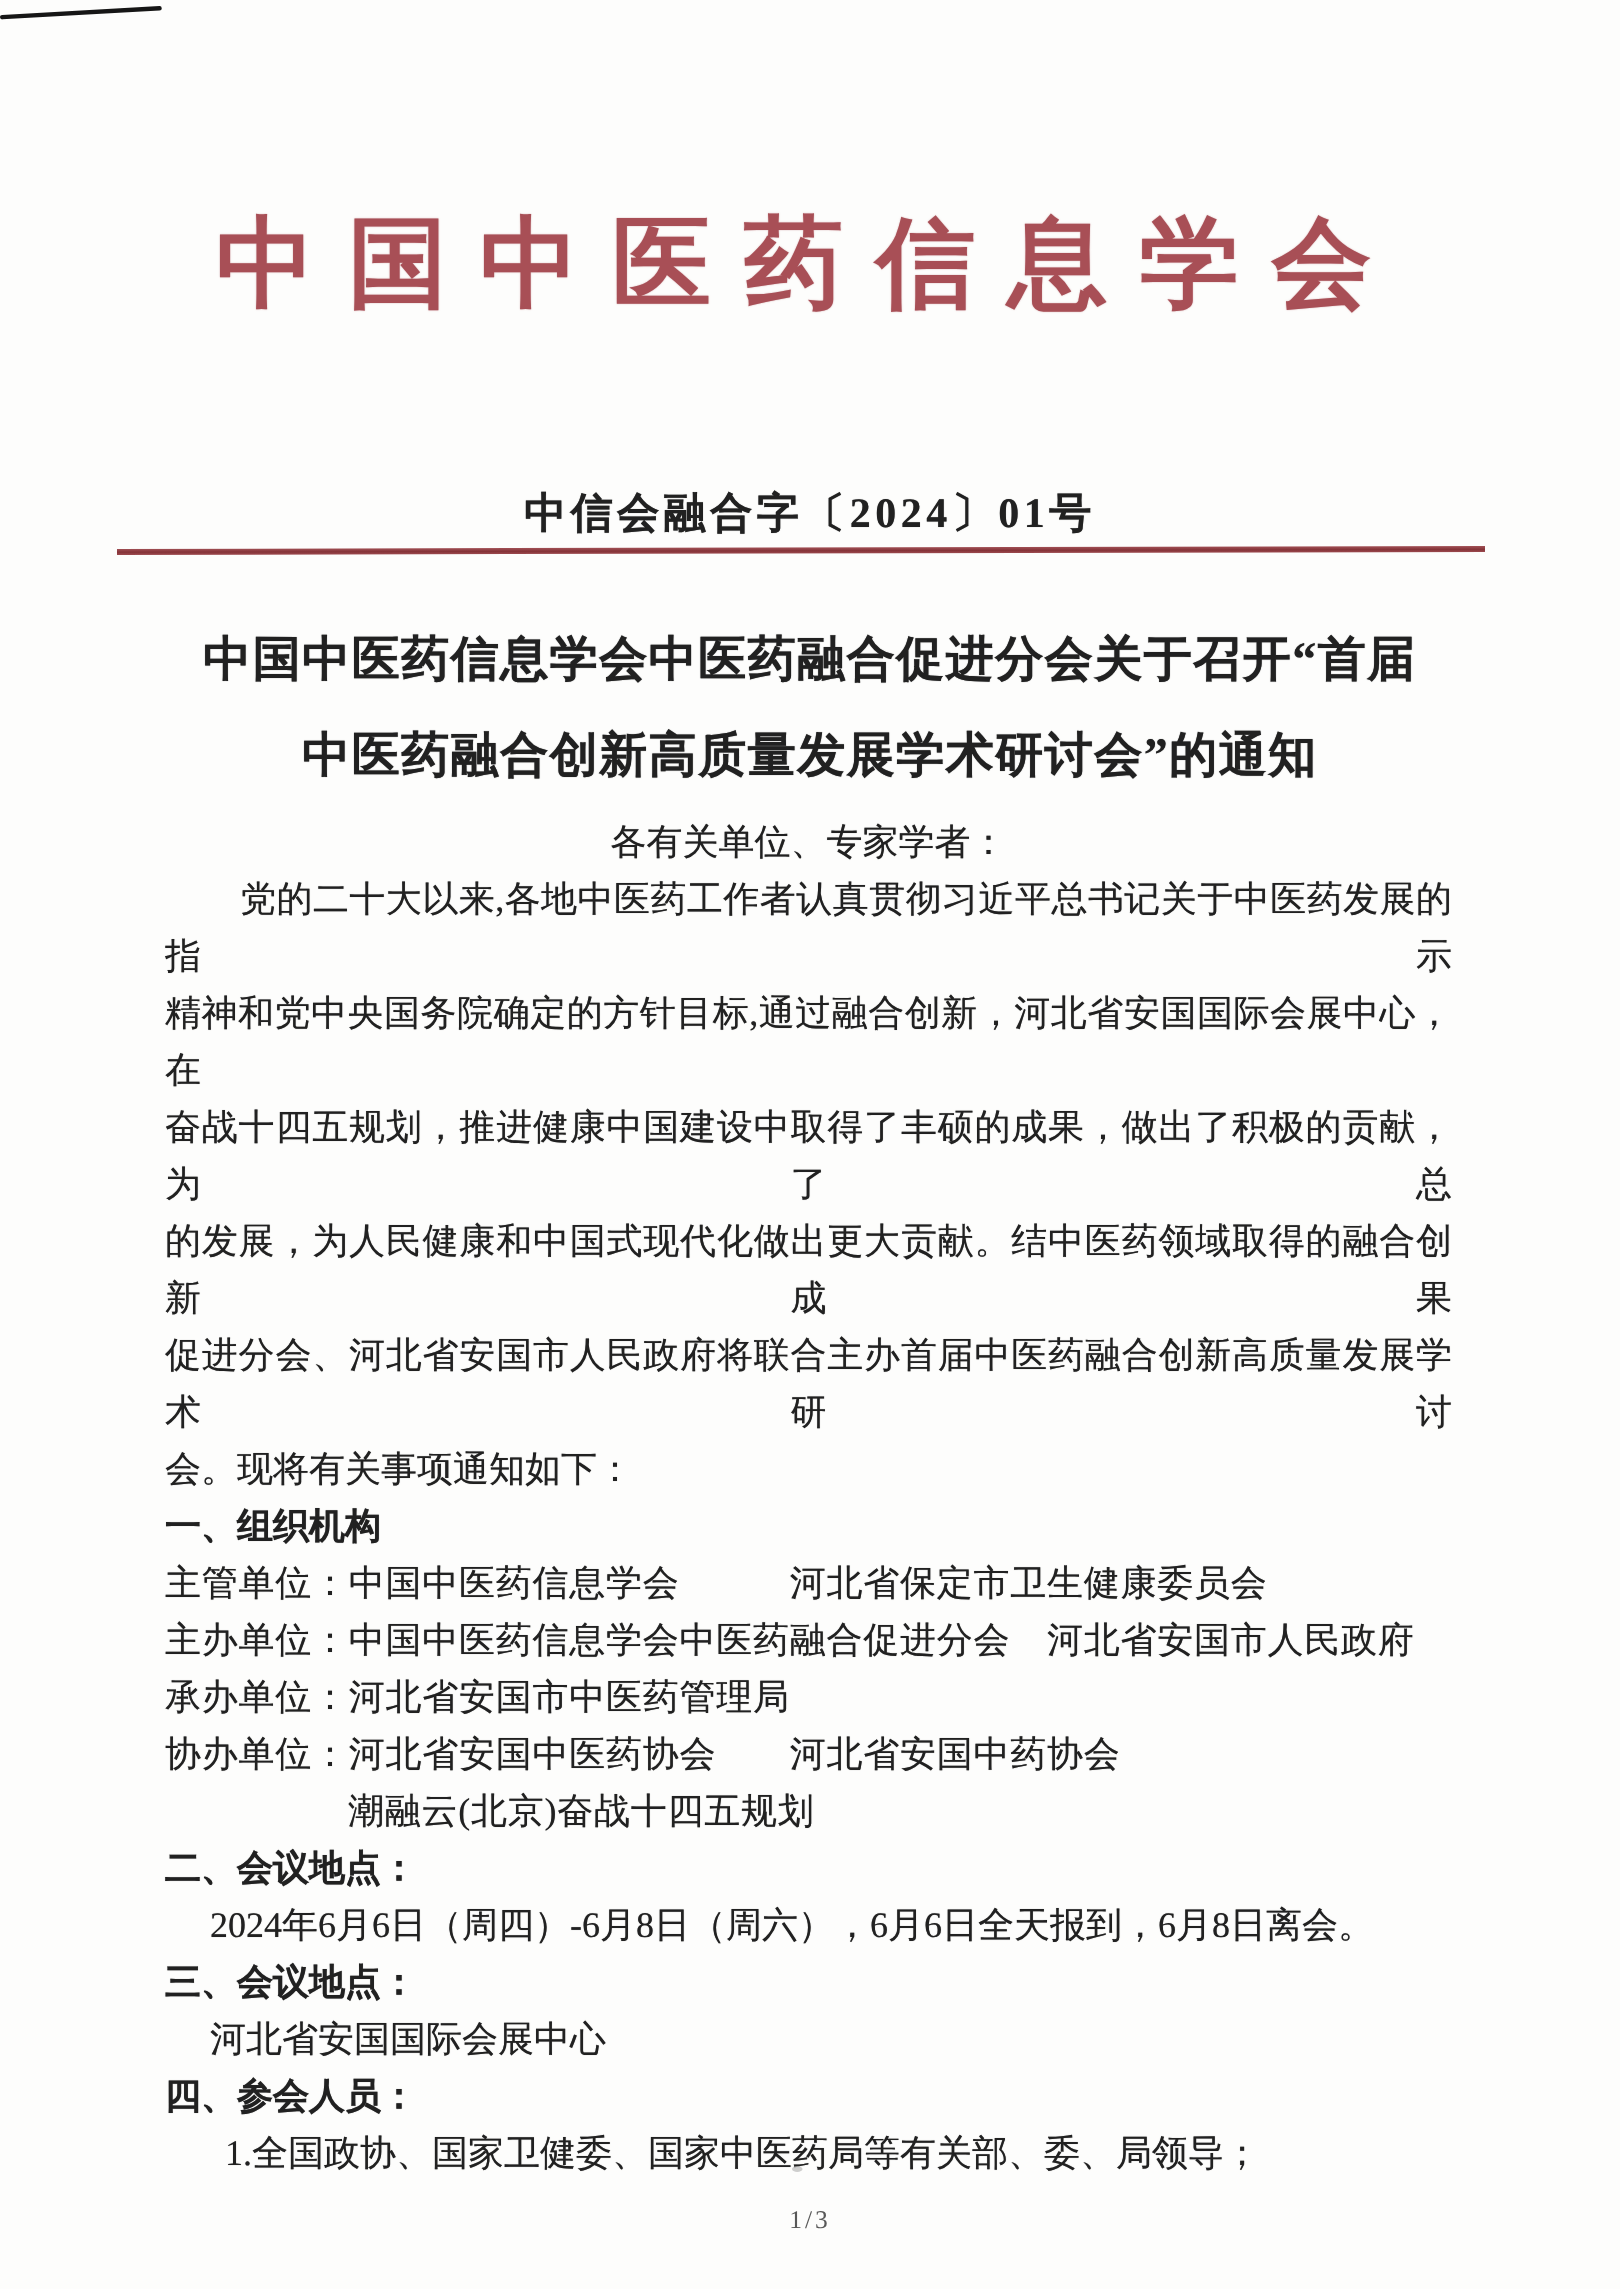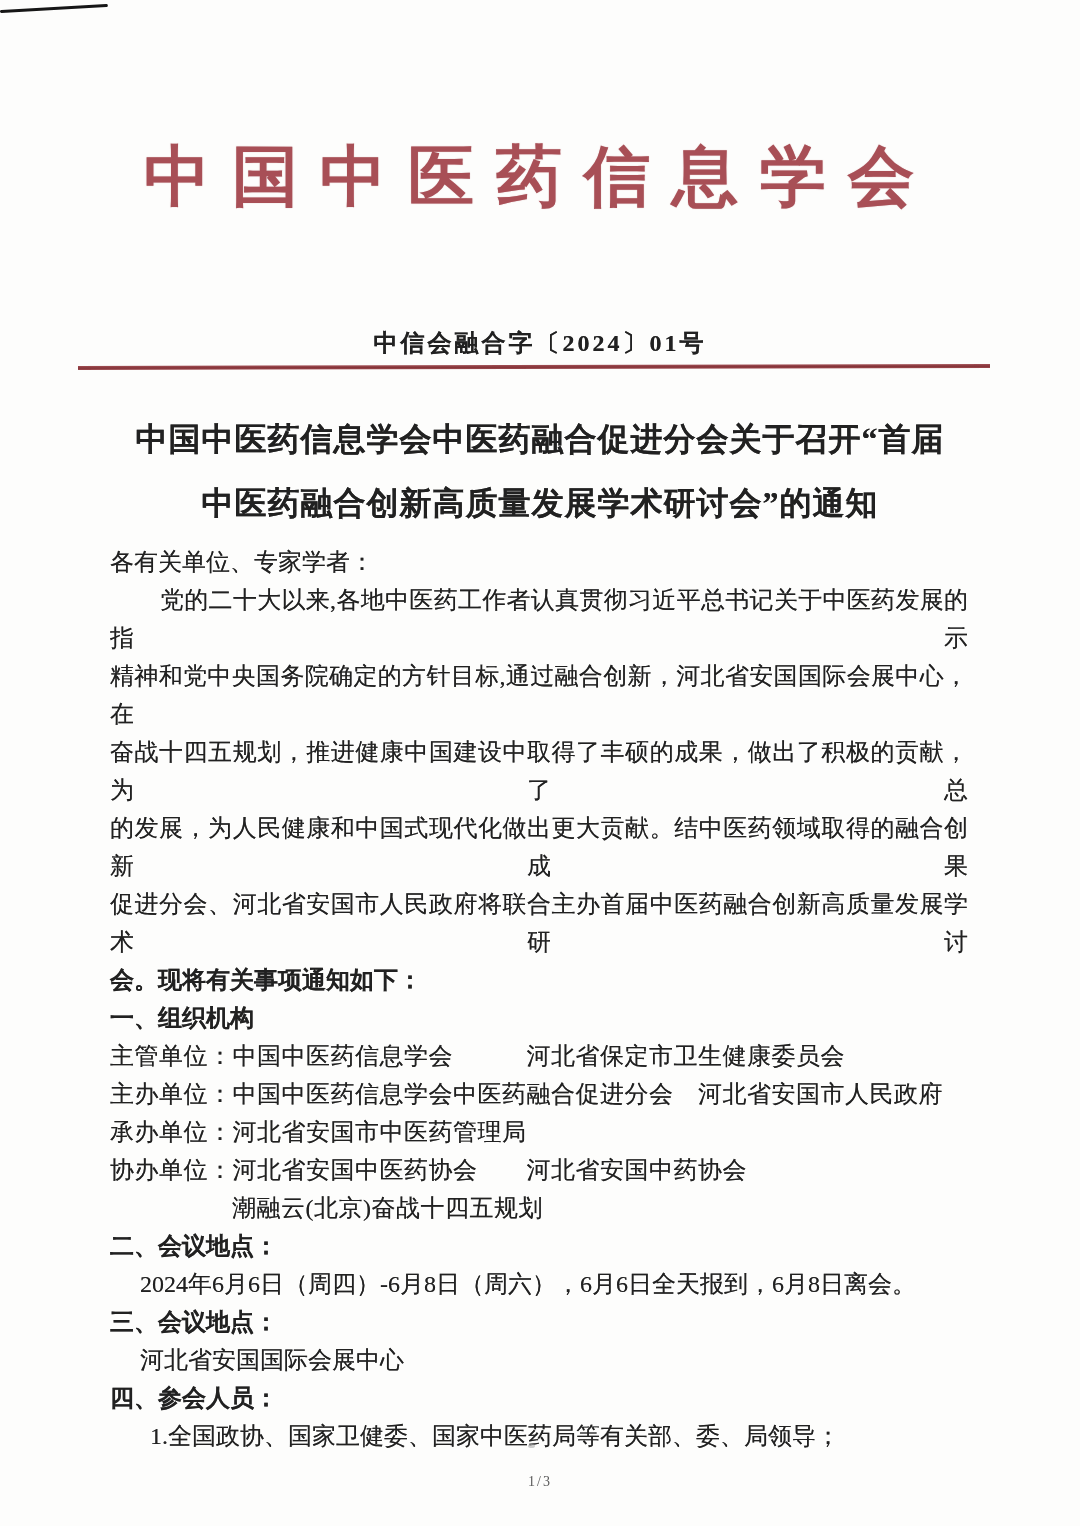--- a/index.html
+++ b/index.html
@@ -47,21 +47,21 @@
     line-height: 70px;
     font-weight: bold;
     color: #a84f56;
     letter-spacing: 22px;
     text-shadow: 0 0 1px rgba(168, 79, 86, 0.55);
     white-space: nowrap;
   }
   .doc-number {
     margin-top: 116px;
     text-align: center;
-    font-size: 24px;
+    font-size: 28px;
     line-height: 30px;
     letter-spacing: 3px;
     font-weight: bold;
     text-shadow: 0 0 0.5px rgba(0,0,0,.6);
   }
   .red-rule {
     width: 912px;
     height: 4px;
     margin: 7px auto 0 78px;
     background: linear-gradient(180deg, #a15055 0%, #853338 55%, #9c4a4f 100%);
@@ -75,43 +75,42 @@
     font-weight: bold;
     letter-spacing: 1px;
     text-shadow: 0 0 0.6px rgba(0,0,0,.65);
   }
   .doc-body {
     padding: 4px 112px 0 110px;
     font-size: 24px;
     line-height: 38px;
     text-shadow: 0 0 0.5px rgba(0,0,0,.55);
   }
-  .salutation { margin-top: 4px; }
+  .salutation { margin-top: 4px; text-align: center; }
   .intro-line {
     text-align: justify;
     text-align-last: justify;
   }
   .intro-line.first { text-indent: 50px; }
   .intro-line.last {
     text-align: left;
     text-align-last: left;
-    font-weight: bold;
   }
   .section-heading { font-weight: bold; }
   .org-line { letter-spacing: 0.5px; }
   .continuation { padding-left: 122px; }
   .indent-1 { padding-left: 30px; }
   .indent-2 { padding-left: 40px; }
   .footer {
     position: absolute;
     left: 0;
     right: 0;
     bottom: 36px;
     text-align: center;
-    font-size: 14px;
+    font-size: 17px;
     letter-spacing: 2px;
     color: #3c3c3c;
     opacity: .85;
   }
 </style>
 </head>
 <body>
 
 <div class="page">
 

